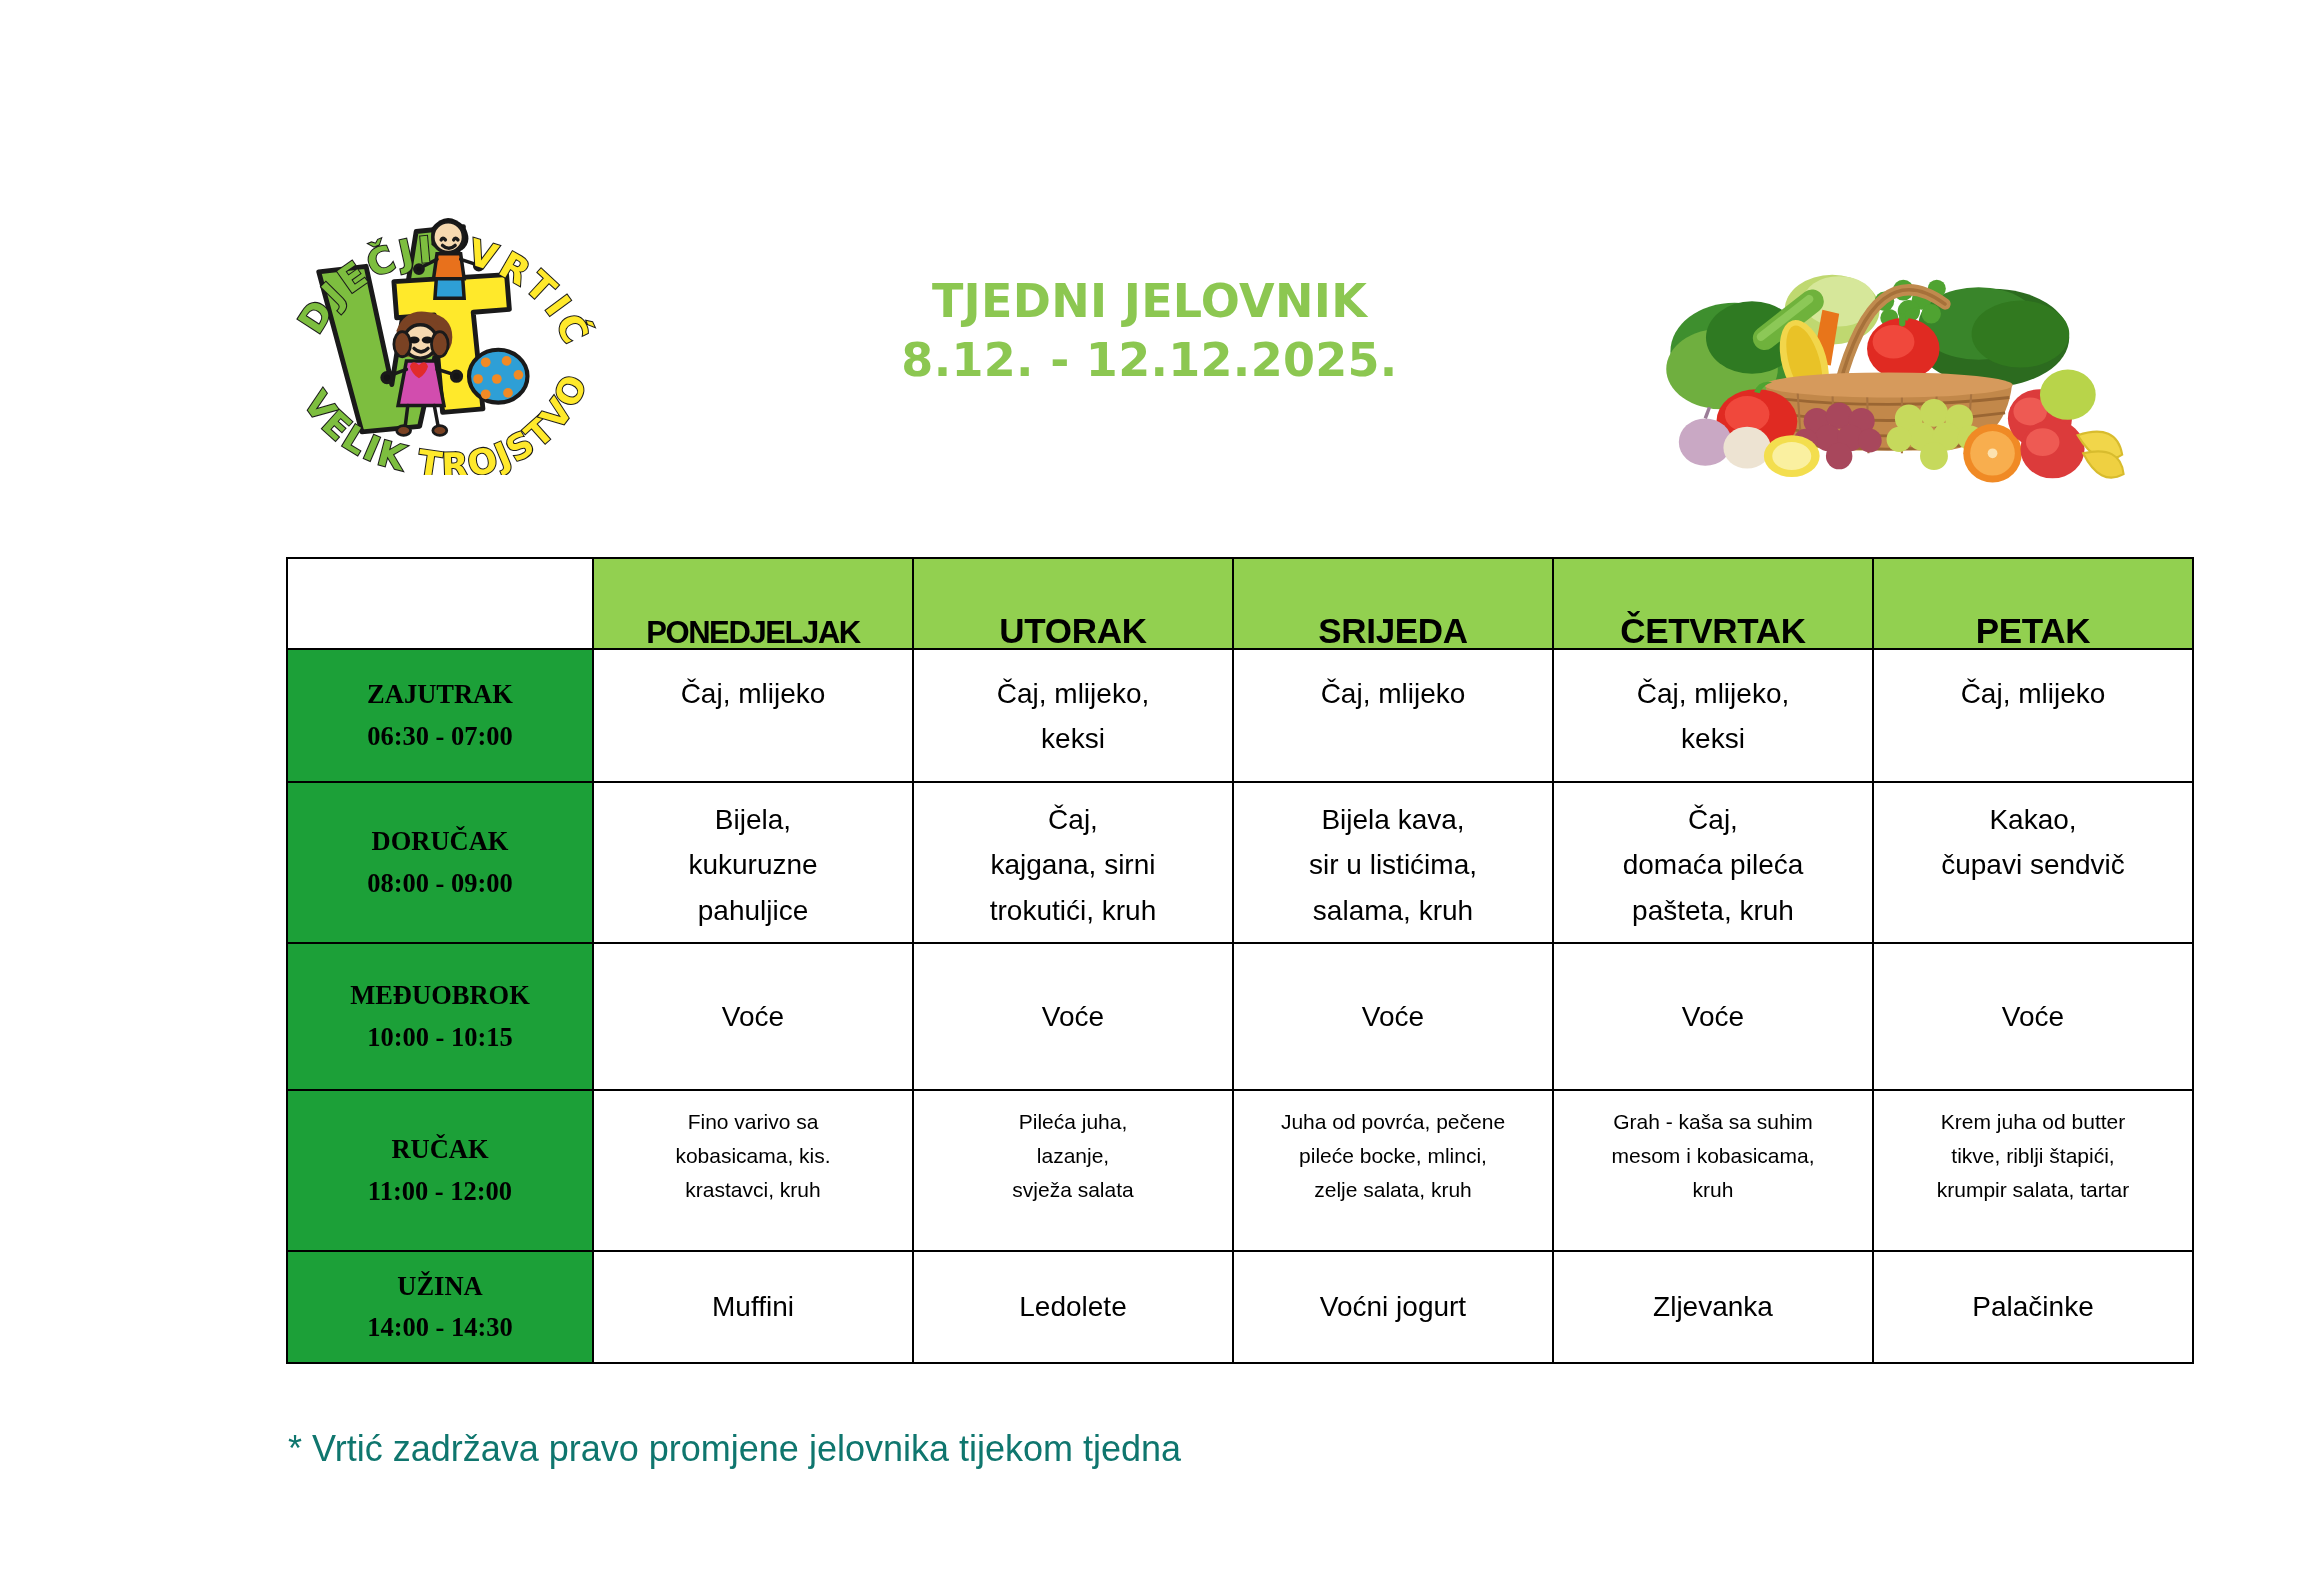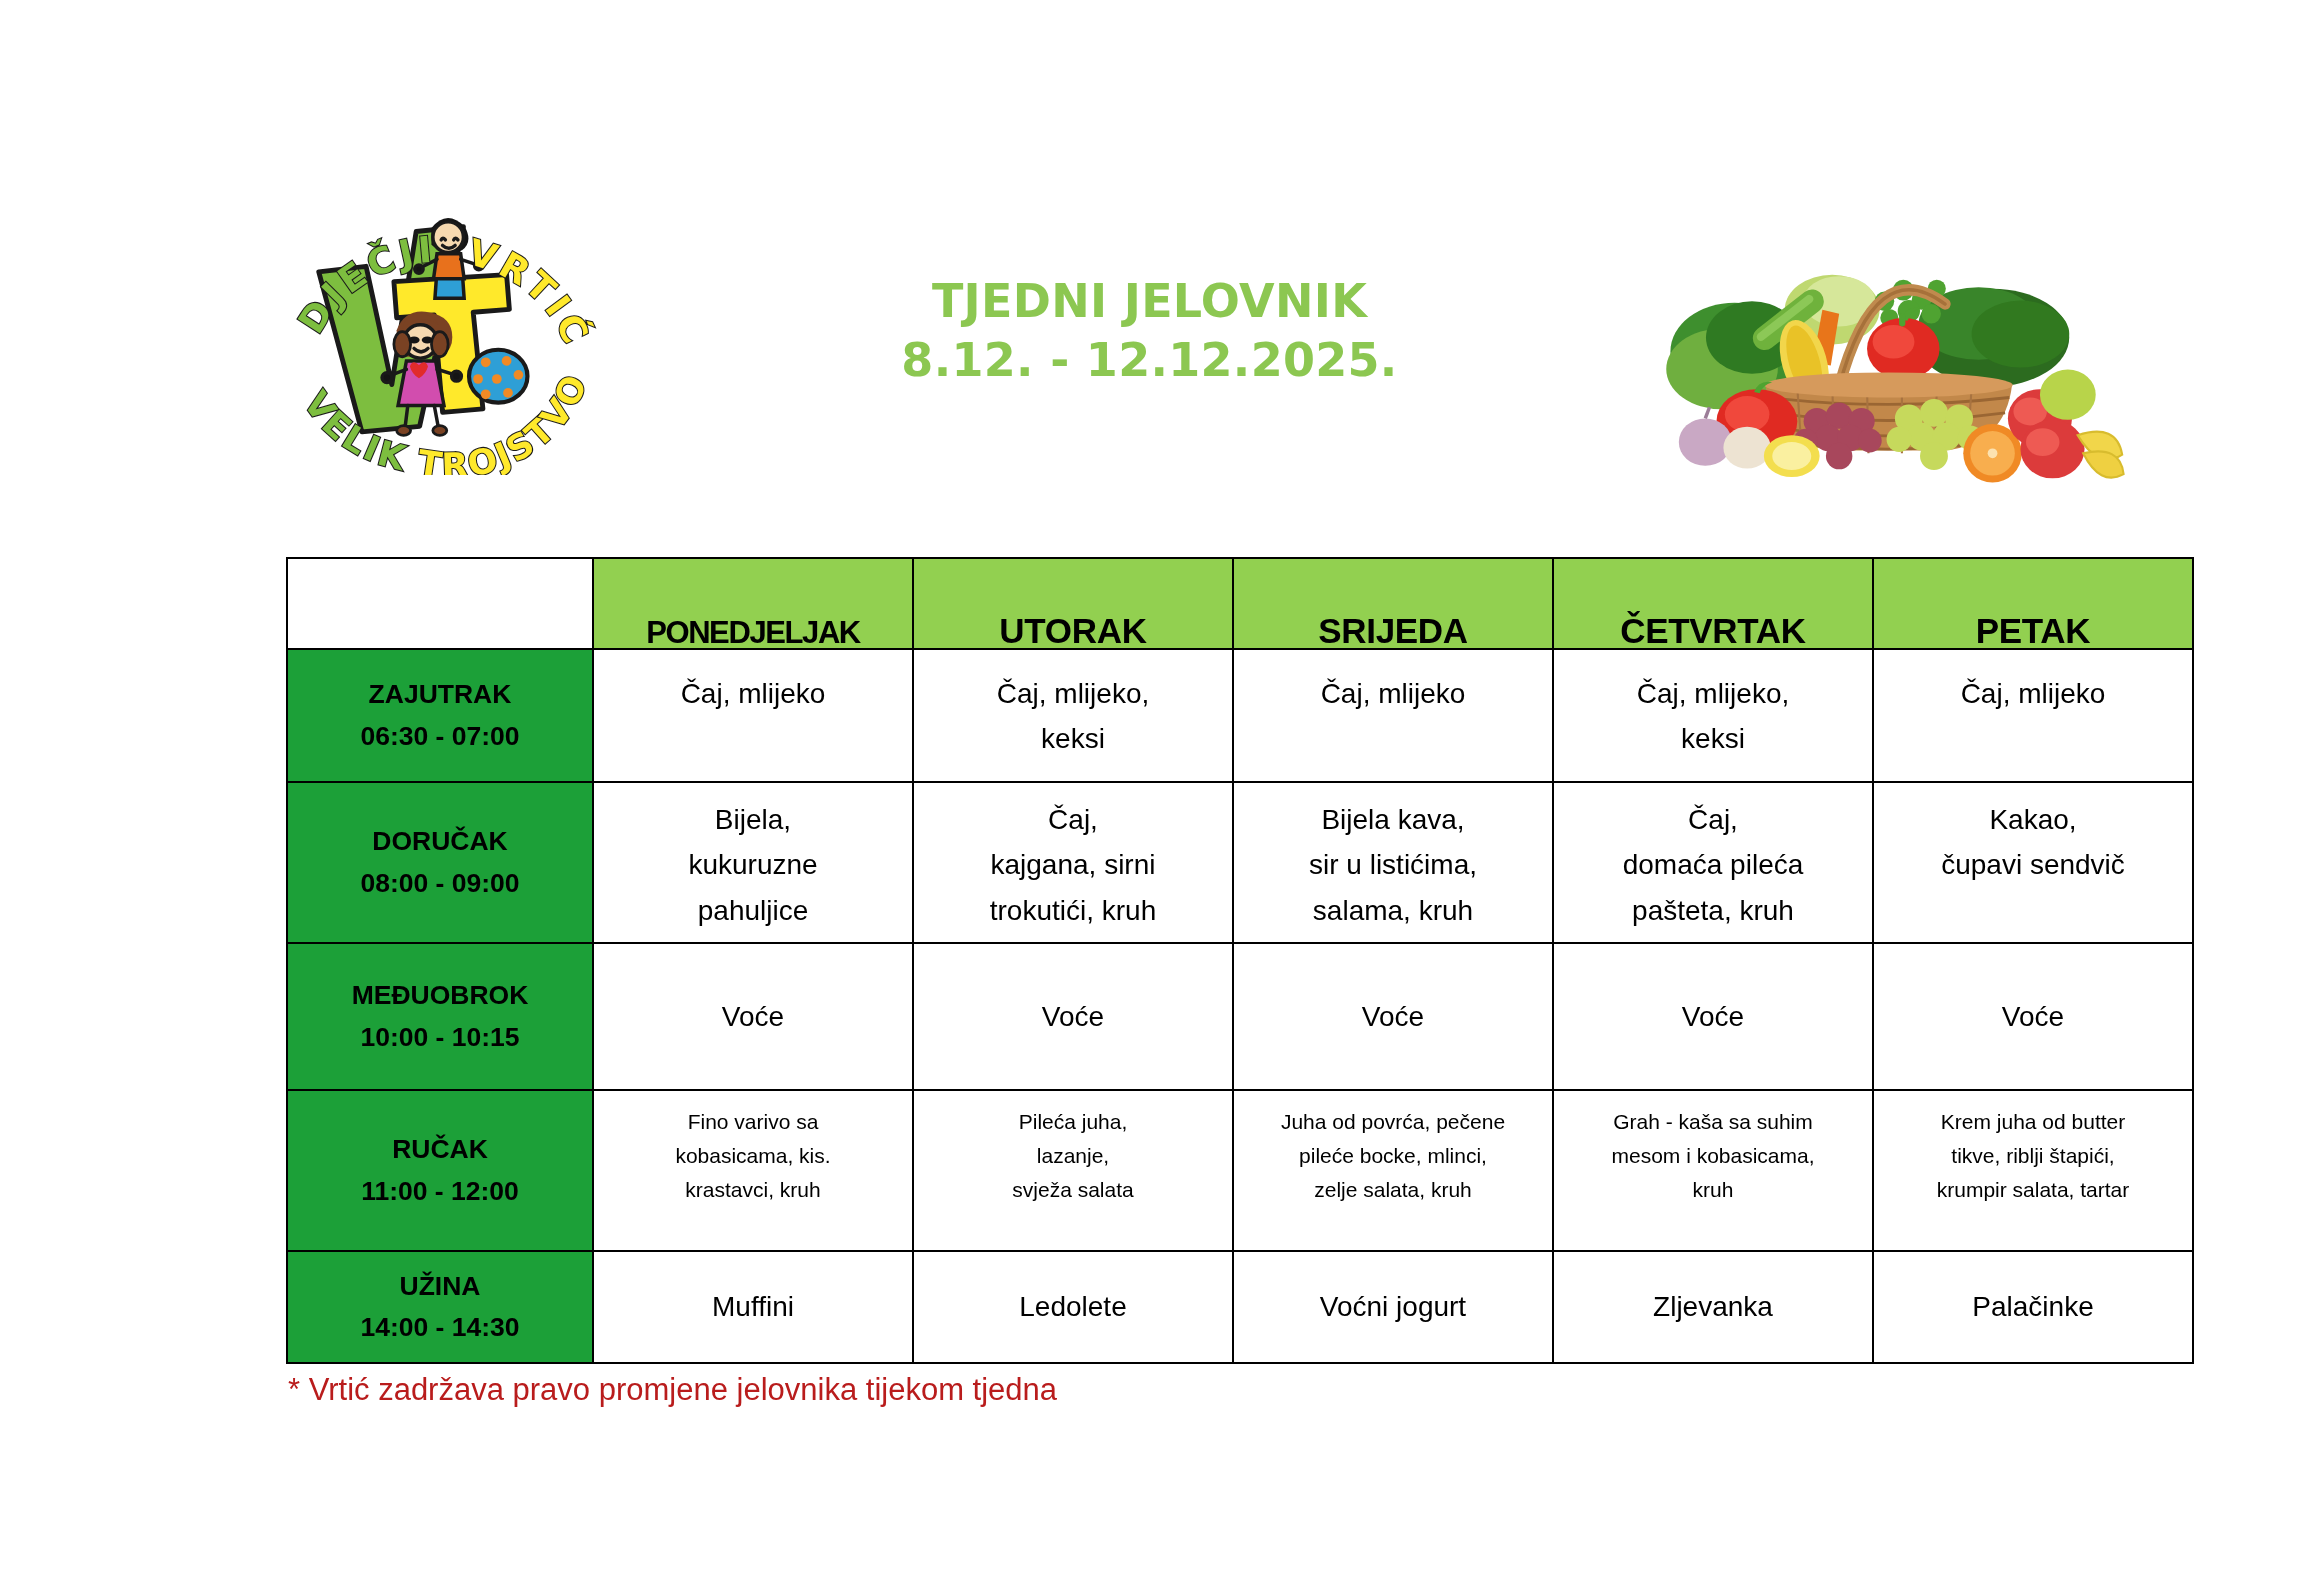--- a/index.html
+++ b/index.html
@@ -106,21 +106,21 @@
     padding-bottom: 7px;
     white-space: nowrap;
   }
   .hdr-day.long { font-size: 31px; letter-spacing: -1.4px; }
 
   
   .row-label {
     background: #1CA038;
     text-align: center;
     vertical-align: middle;
-    font-family: Liberation Sans, sans-serif;
+    font-family: Liberation Serif, serif;
     font-weight: bold;
     font-size: 26.5px;
     color: #000000;
     line-height: 1.55;
     padding: 4.2px 2.8px;
     white-space: nowrap;
   }
   .row-label .rl-name { display:block; }
   .row-label .rl-time { display:block; }
 
@@ -148,24 +148,24 @@
   tr.r-dorucak  .cell { vertical-align: top; padding-top: 14px; }
   tr.r-rucak    .cell { vertical-align: top; padding-top: 14px; }
 
   tr.r-rucak .cell { font-size: 21px; }
   tr.r-rucak .cell .ln { white-space: nowrap; }
 
   
   .footnote {
     position: absolute;
     left: 288px;
-    top: 1372px;
+    top: 1428px;
     font-family: "Liberation Sans", sans-serif;
-    font-size: 31px;
-    color: #b91c1c;
+    font-size: 36px;
+    color: #0f766e;
     white-space: nowrap;
   }
 </style>
 </head>
 <body>
 
 <div class="page">
 
   <div class="header-band">
 

